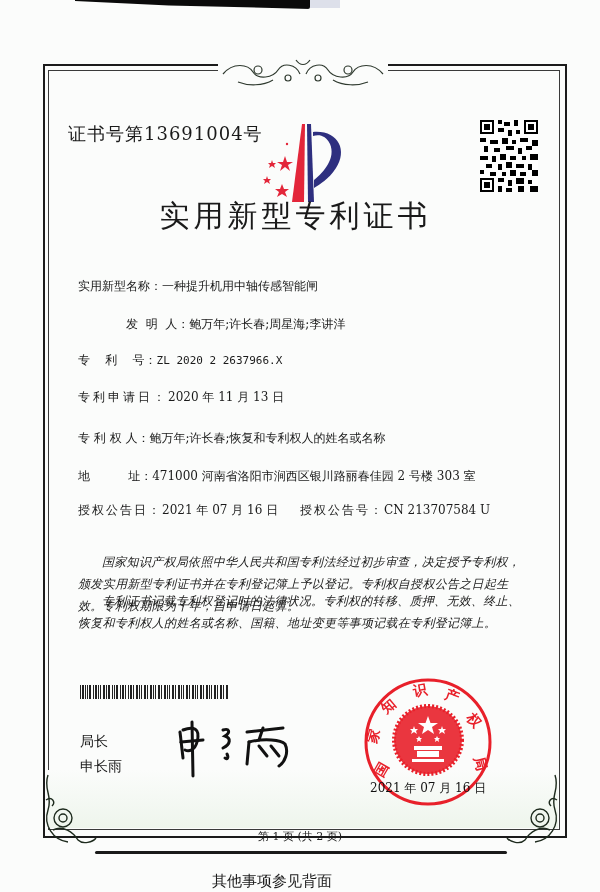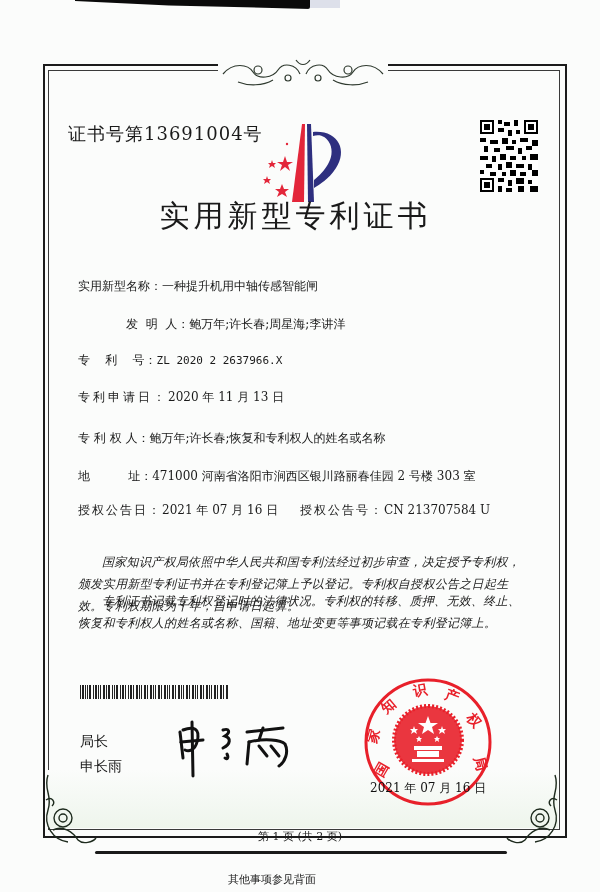--- a/index.html
+++ b/index.html
@@ -61,21 +61,21 @@
   .director-title { position: absolute; left: 80px; top: 733px; font-size: 14px; font-family: "DejaVu Sans", "Liberation Sans", sans-serif; }
   .director-name { position: absolute; left: 80px; top: 758px; font-size: 14px; font-family: Liberation Serif, serif; }
   .signature { position: absolute; left: 175px; top: 718px; width: 130px; height: 60px; }
 
   .seal { position: absolute; left: 362px; top: 676px; width: 132px; height: 132px; }
   .seal-date {
     position: absolute; left: 370px; top: 780px; font-size: 12px; color: #111;
   }
 
   .page-no { position: absolute; left: 0; top: 829px; width: 600px; text-align: center; font-size: 11px; }
-  .footer-note { position: absolute; left: 0; top: 872px; width: 544px; text-align: center; font-size: 11px; }
+  .footer-note { position: absolute; left: 0; top: 872px; width: 544px; text-align: center; font-size: 15px; }
   .bottom-rule { position: absolute; left: 95px; top: 851px; width: 412px; height: 3px; background: #1a1a1a; border-radius: 2px; }
 </style>
 </head>
 <body>
 
 <div class="scan-top"></div>
 <div class="scan-top2"></div>
 
 <div class="frame-outer"></div>
 <div class="frame-inner"></div>

